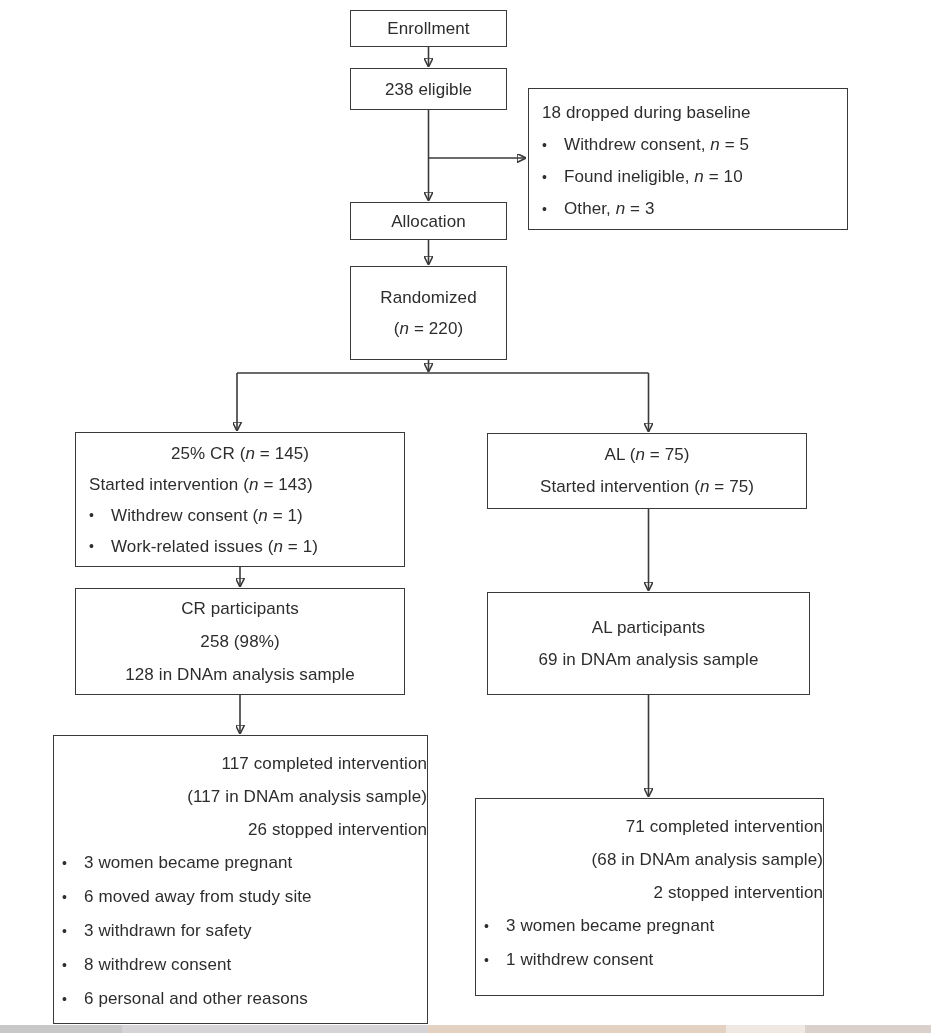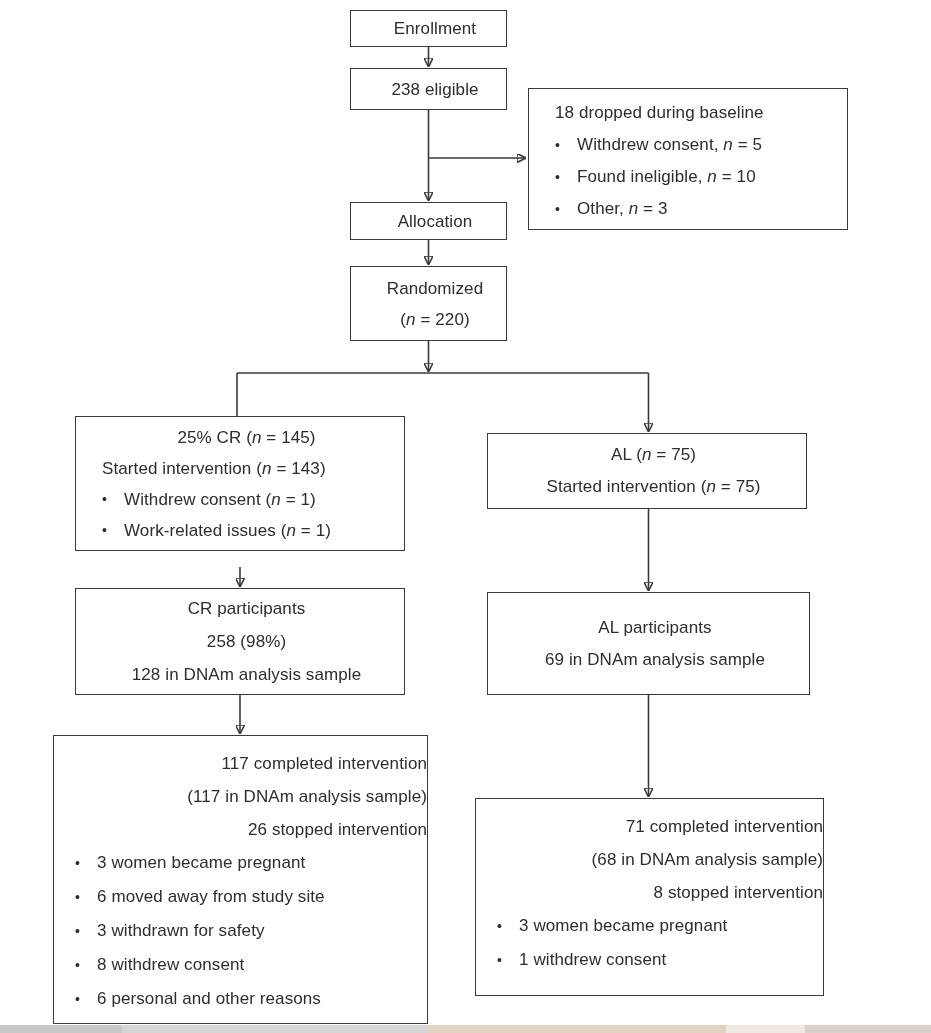--- a/index.html
+++ b/index.html
@@ -26,21 +26,20 @@
     stroke-width: 1.6;
     fill: none;
   }
   .box {
     position: absolute;
     background: #ffffff;
     border: 1.5px solid #3a3a3a;
     box-sizing: border-box;
     font-size: 17px;
     letter-spacing: 0.1px;
-    padding-left: 13px;
   }
   .center-box {
     display: flex;
     flex-direction: column;
     justify-content: center;
     text-align: center;
   }
   .line { line-height: 31px; }
   .lh32 .line { line-height: 32px; }
   .lh33 .line { line-height: 33px; }
@@ -126,26 +125,26 @@
     <div class="bullet-row">
       <span class="bullet">•</span>
       <span class="bullet-text">Other, <i>n</i> = 3</span>
     </div>
   </div>
 
   <div class="box center-box" style="left:350px; top:202px; width:157px; height:38px;">
     <div class="line">Allocation</div>
   </div>
 
-  <div class="box center-box" style="left:350px; top:266px; width:157px; height:75px;">
+  <div class="box center-box" style="left:350px; top:266px; width:157px; height:94px;">
     <div class="line">Randomized</div>
     <div class="line">(<i>n</i> = 220)</div>
   </div>
 
-  <div class="box arm-box" style="left:75px; top:416px; width:330px; height:135px;">
+  <div class="box arm-box" style="left:75px; top:432px; width:330px; height:135px;">
     <div class="line tc">25% CR (<i>n</i> = 145)</div>
     <div class="line left-pad">Started intervention (<i>n</i> = 143)</div>
     <div class="bullet-row">
       <span class="bullet">•</span>
       <span class="bullet-text">Withdrew consent (<i>n</i> = 1)</span>
     </div>
     <div class="bullet-row">
       <span class="bullet">•</span>
       <span class="bullet-text">Work-related issues (<i>n</i> = 1)</span>
     </div>
@@ -189,21 +188,21 @@
     </div>
     <div class="bullet-row">
       <span class="bullet">•</span>
       <span class="bullet-text">6 personal and other reasons</span>
     </div>
   </div>
 
   <div class="box outcome" style="left:475px; top:798px; width:349px; height:198px;">
     <div class="line">71 completed intervention</div>
     <div class="line">(68 in DNAm analysis sample)</div>
-    <div class="line">8 stopped intervention</div>
+    <div class="line">2 stopped intervention</div>
     <div class="bullet-row">
       <span class="bullet">•</span>
       <span class="bullet-text">3 women became pregnant</span>
     </div>
     <div class="bullet-row">
       <span class="bullet">•</span>
       <span class="bullet-text">1 withdrew consent</span>
     </div>
   </div>
 

